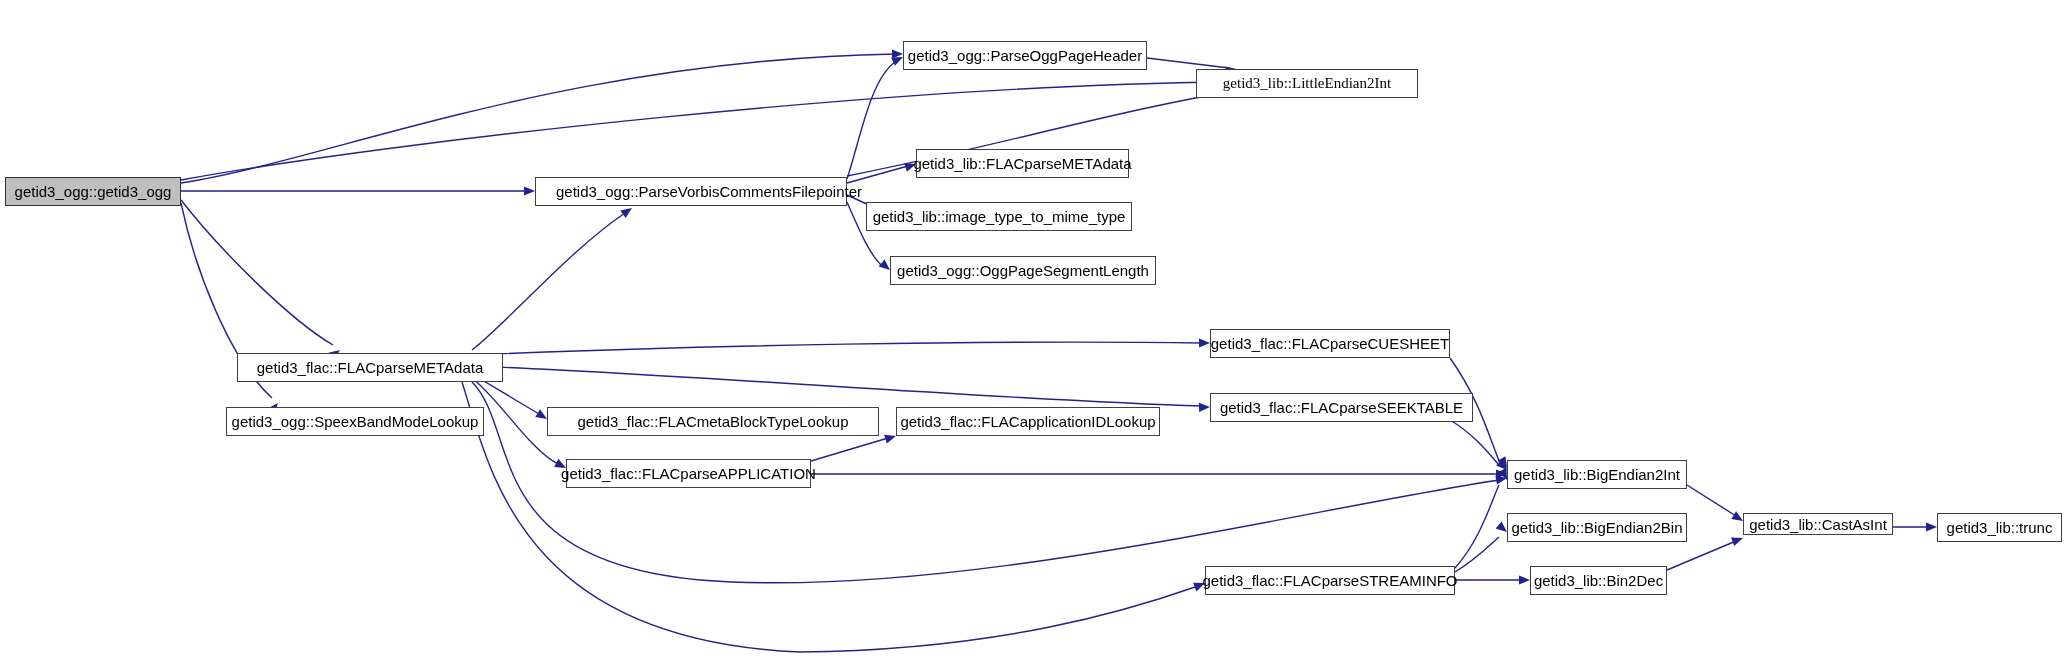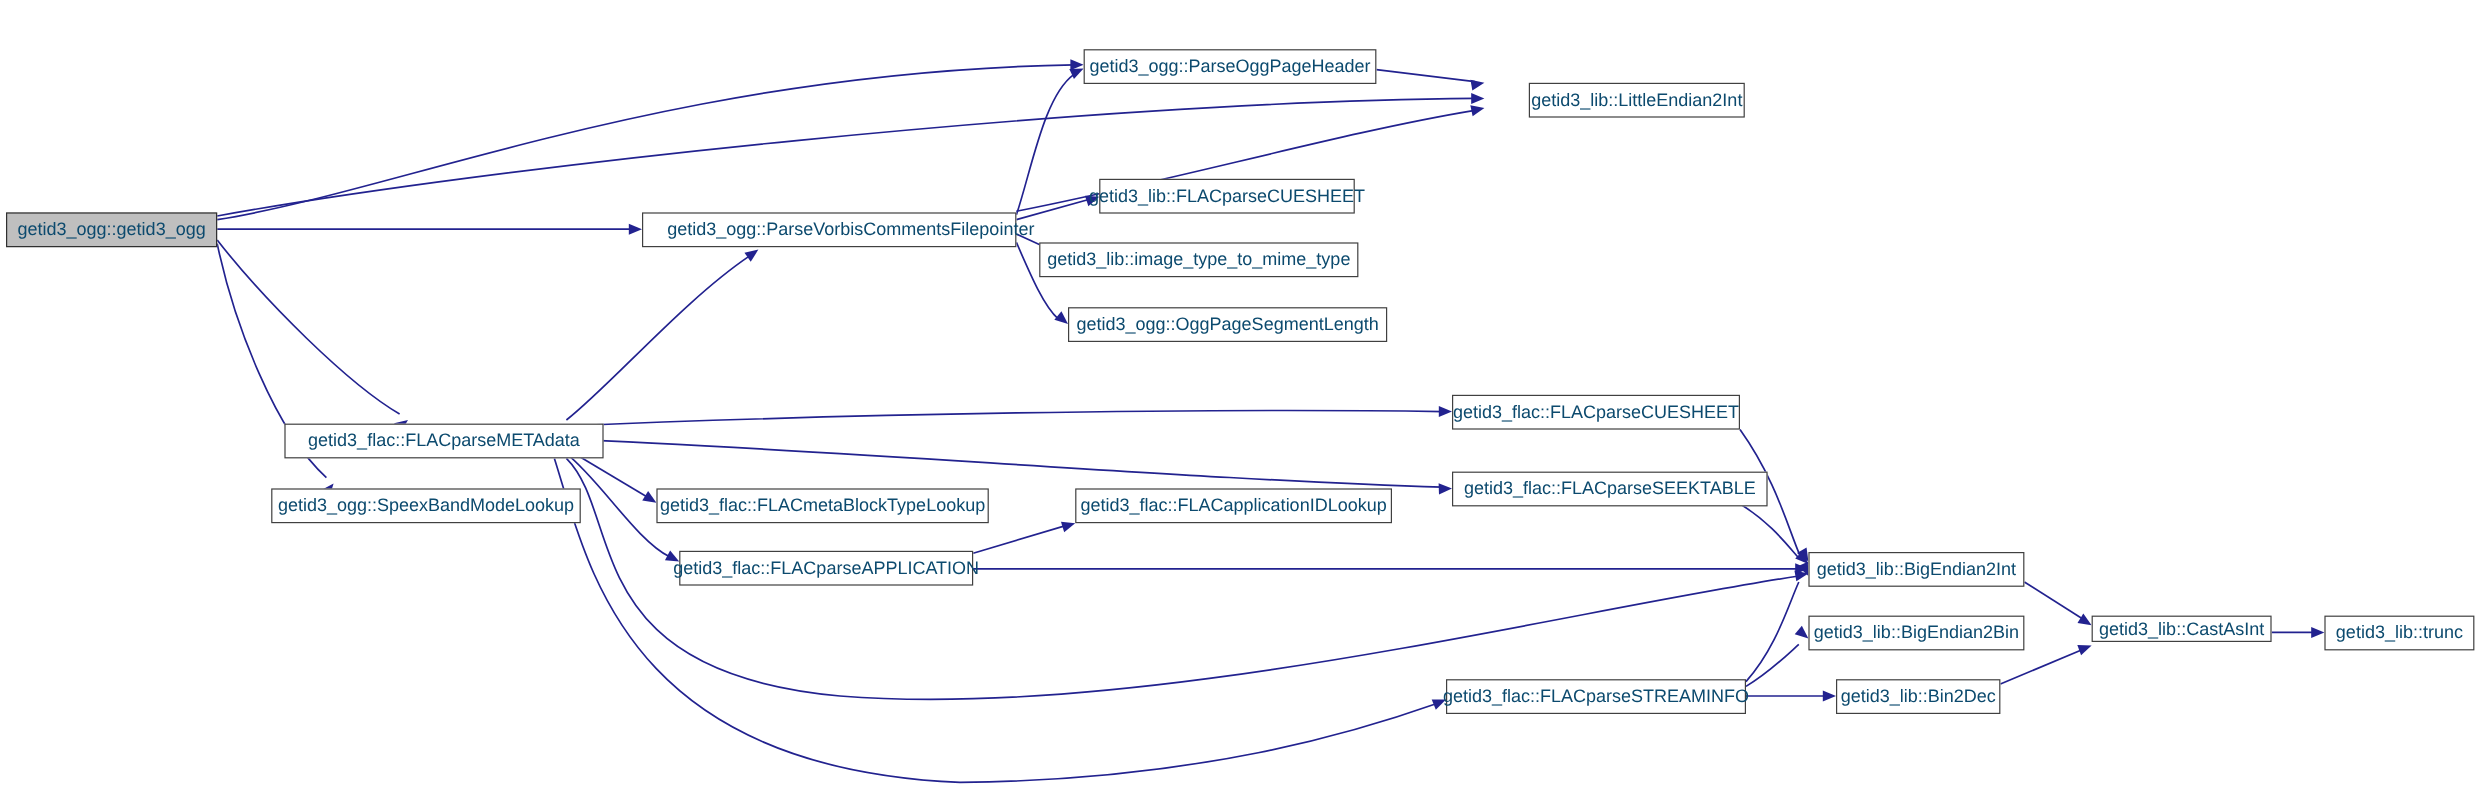--- a/index.html
+++ b/index.html
@@ -21,21 +21,21 @@
     top: 0;
     width: 2067px;
     height: 659px;
     pointer-events: none;
   }
   .node {
     position: absolute;
     box-sizing: border-box;
     border: 1px solid #404040;
     background: #ffffff;
-    color: #0c4a6e;
+    color: #000000;
     display: flex;
     align-items: center;
     justify-content: center;
     white-space: nowrap;
     font-family: "Liberation Sans", sans-serif;
     font-size: 15px;
     line-height: 1;
     letter-spacing: 0px;
     height: 29px;
     cursor: pointer;
@@ -111,48 +111,48 @@
       <path d="M 1893 527 L 1929 527" fill="none" stroke="#22228f" stroke-width="1.4"></path>
       <polygon points="0,0 -11,-4.6 -11,4.6" fill="#22228f" transform="translate(1937,527) rotate(0)"></polygon>
     </svg>
   <div id="node-layer">
       <div class="node root" style="left: 5px; top: 177px; width: 176px; height: 29px;">
         <span class="node-label">getid3_ogg::getid3_ogg</span>
       </div>
       <div class="node" style="left: 903px; top: 41px; width: 244px; height: 29px;">
         <span class="node-label">getid3_ogg::ParseOggPageHeader</span>
       </div>
-      <div class="node" style="left: 1274px; top: 69px; width: 180px; height: 29px;">
+      <div class="node" style="left: 1196px; top: 69px; width: 222px; height: 29px; font-family: Liberation Serif, serif;">
         <span class="node-label">getid3_lib::LittleEndian2Int</span>
       </div>
       <div class="node" style="left: 535px; top: 177px; width: 312px; height: 29px; padding-left: 36px;">
         <span class="node-label">getid3_ogg::ParseVorbisCommentsFilepointer</span>
       </div>
       <div class="node" style="left: 916px; top: 149px; width: 213px; height: 29px;">
-        <span class="node-label">getid3_lib::FLACparseCUESHEET</span>
+        <span class="node-label">getid3_lib::FLACparseMETAdata</span>
       </div>
       <div class="node" style="left: 866px; top: 202px; width: 266px; height: 29px;">
         <span class="node-label">getid3_lib::image_type_to_mime_type</span>
       </div>
       <div class="node" style="left: 890px; top: 256px; width: 266px; height: 29px;">
         <span class="node-label">getid3_ogg::OggPageSegmentLength</span>
       </div>
       <div class="node" style="left: 237px; top: 353px; width: 266px; height: 29px;">
         <span class="node-label">getid3_flac::FLACparseMETAdata</span>
       </div>
       <div class="node" style="left: 226px; top: 407px; width: 258px; height: 29px;">
         <span class="node-label">getid3_ogg::SpeexBandModeLookup</span>
       </div>
       <div class="node" style="left: 1210px; top: 329px; width: 240px; height: 29px;">
         <span class="node-label">getid3_flac::FLACparseCUESHEET</span>
       </div>
       <div class="node" style="left: 1210px; top: 393px; width: 263px; height: 29px;">
         <span class="node-label">getid3_flac::FLACparseSEEKTABLE</span>
       </div>
-      <div class="node" style="left: 547px; top: 407px; width: 277px; height: 29px;">
+      <div class="node" style="left: 547px; top: 407px; width: 332px; height: 29px;">
         <span class="node-label">getid3_flac::FLACmetaBlockTypeLookup</span>
       </div>
       <div class="node" style="left: 896px; top: 407px; width: 264px; height: 29px;">
         <span class="node-label">getid3_flac::FLACapplicationIDLookup</span>
       </div>
       <div class="node" style="left: 566px; top: 459px; width: 245px; height: 29px;">
         <span class="node-label">getid3_flac::FLACparseAPPLICATION</span>
       </div>
       <div class="node" style="left: 1507px; top: 460px; width: 180px; height: 29px;">
         <span class="node-label">getid3_lib::BigEndian2Int</span>

